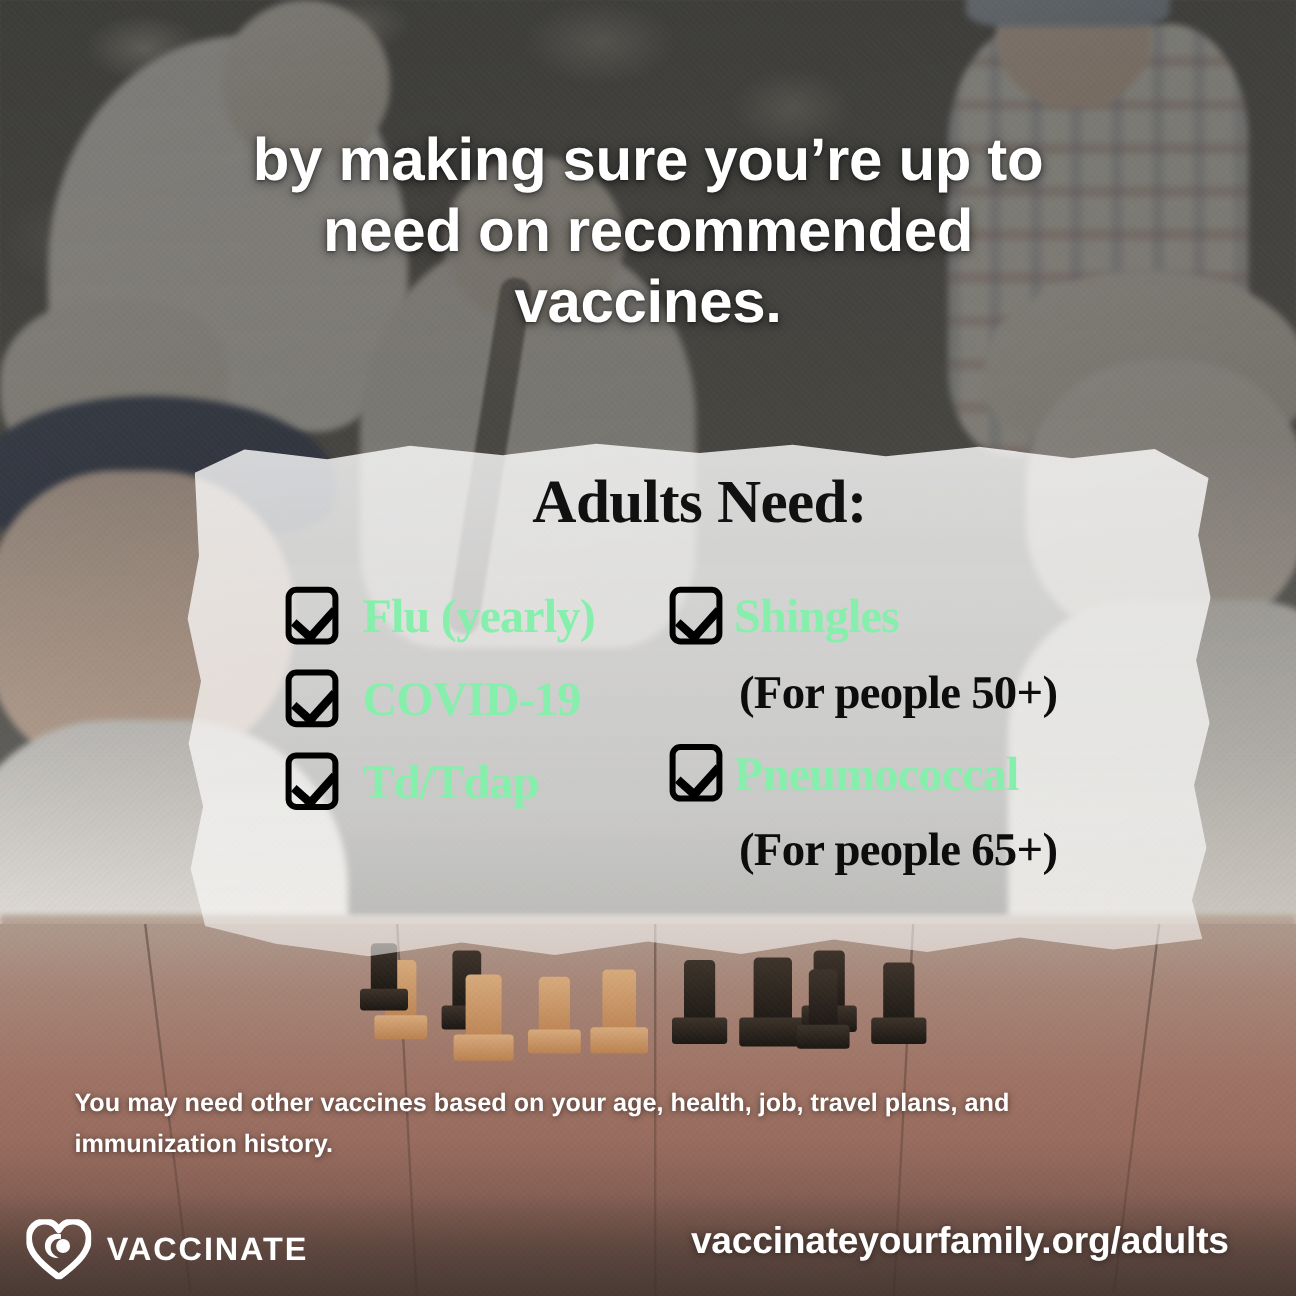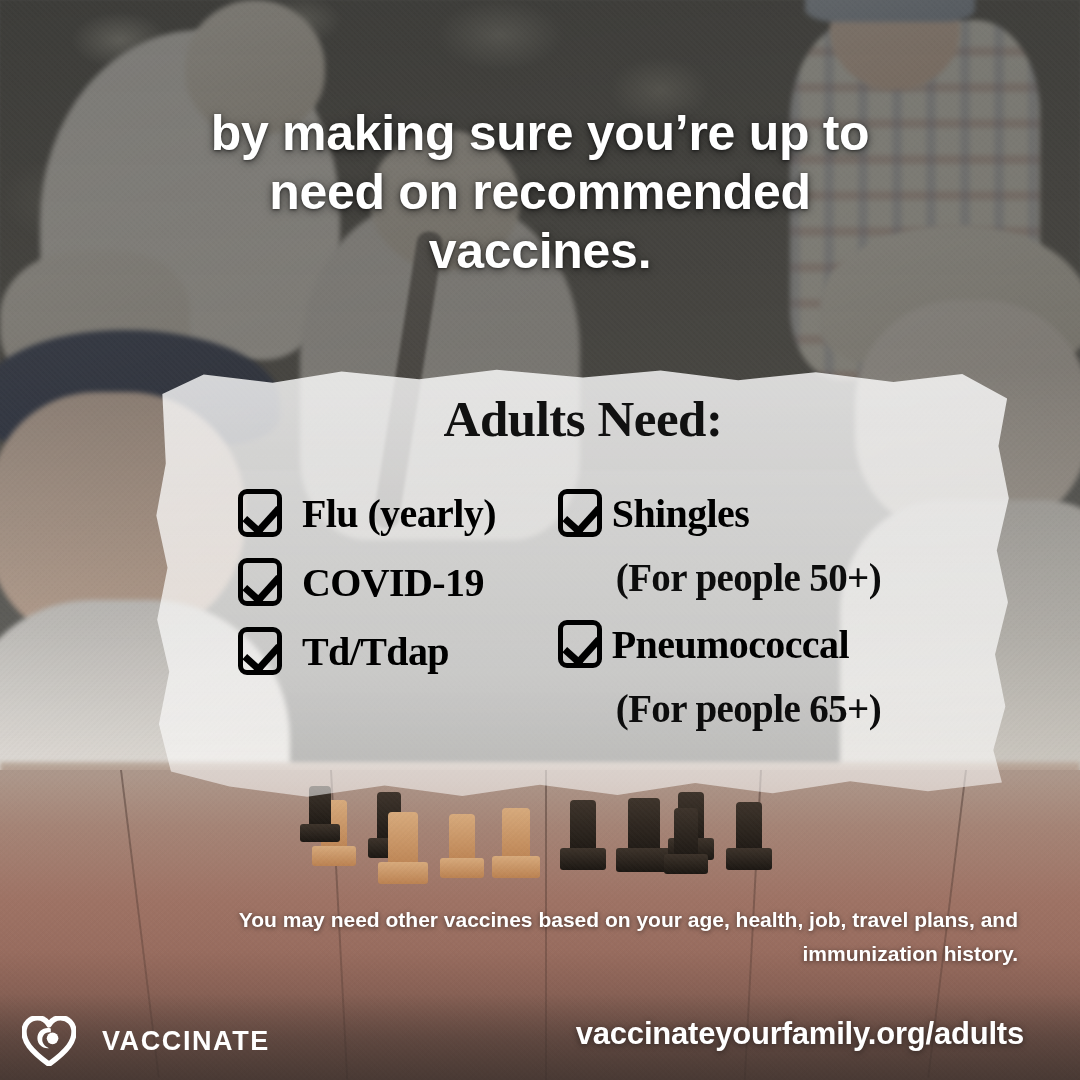--- a/index.html
+++ b/index.html
@@ -202,21 +202,21 @@
   }
 
   .checklist{
     display:flex; margin-top:38px; padding-left:46px;
   }
   .col-left{ width:338px; }
   .col-right{ width:440px; }
 
   .item{ display:flex; align-items:center; margin-bottom:15px; height:54px; }
   .item .label{
-    color:#000000; font-size:40px; font-weight:bold; letter-spacing:-.6px;
+    color:#86efac; font-size:40px; font-weight:bold; letter-spacing:-.6px;
     white-space:nowrap;
   }
   .col-left .label{ margin-left:20px; }
   .col-right .label{ margin-left:10px; }
   .subnote{
     color:#0d0d0d; font-size:39px; font-weight:bold; letter-spacing:-.6px;
     margin:0 0 14px 58px; white-space:nowrap; height:48px;
   }
 
   .chk{
@@ -227,35 +227,35 @@
   .chk::after{
     content:""; position:absolute; left:8px; top:5px;
     width:15px; height:27px;
     border-right:7px solid #000; border-bottom:7px solid #000;
     transform:rotate(42deg);
   }
 
   
   .disclaimer{
     position:absolute; left:62px; top:903px; width:956px;
-    text-align:right; color:#fff;
+    text-align:left; color:#fff;
     font-size:21px; line-height:34px; font-weight:bold;
     text-shadow:0 1px 5px rgba(0,0,0,.55);
   }
   .disclaimer .ln{ display:block; }
 
   .brandbar{ position:absolute; left:0; bottom:0; width:1080px; height:86px; }
   .brandbar::before{
     content:""; position:absolute; inset:0;
     background:linear-gradient(180deg, rgba(40,38,36,0) 0%, rgba(40,38,36,.30) 55%, rgba(38,36,34,.45) 100%);
   }
 
   .logo{
     position:absolute; left:22px; bottom:14px;
-    display:flex; align-items:center; gap:26px;
+    display:flex; align-items:center; gap:13px;
   }
   .logo-mark{ width:54px; height:50px; flex:none; }
   .logo-text{ color:#fff; line-height:1.0; }
   .logo-l1{ font-size:27px; font-weight:bold; letter-spacing:1.6px; }
   .logo-l2{ font-size:24px; font-weight:bold; letter-spacing:1.1px; margin-top:3px; }
 
   .url{
     position:absolute; right:56px; bottom:28px;
     color:#fff; font-size:31px; font-weight:bold; letter-spacing:-.2px;
     text-shadow:0 1px 6px rgba(0,0,0,.5);

